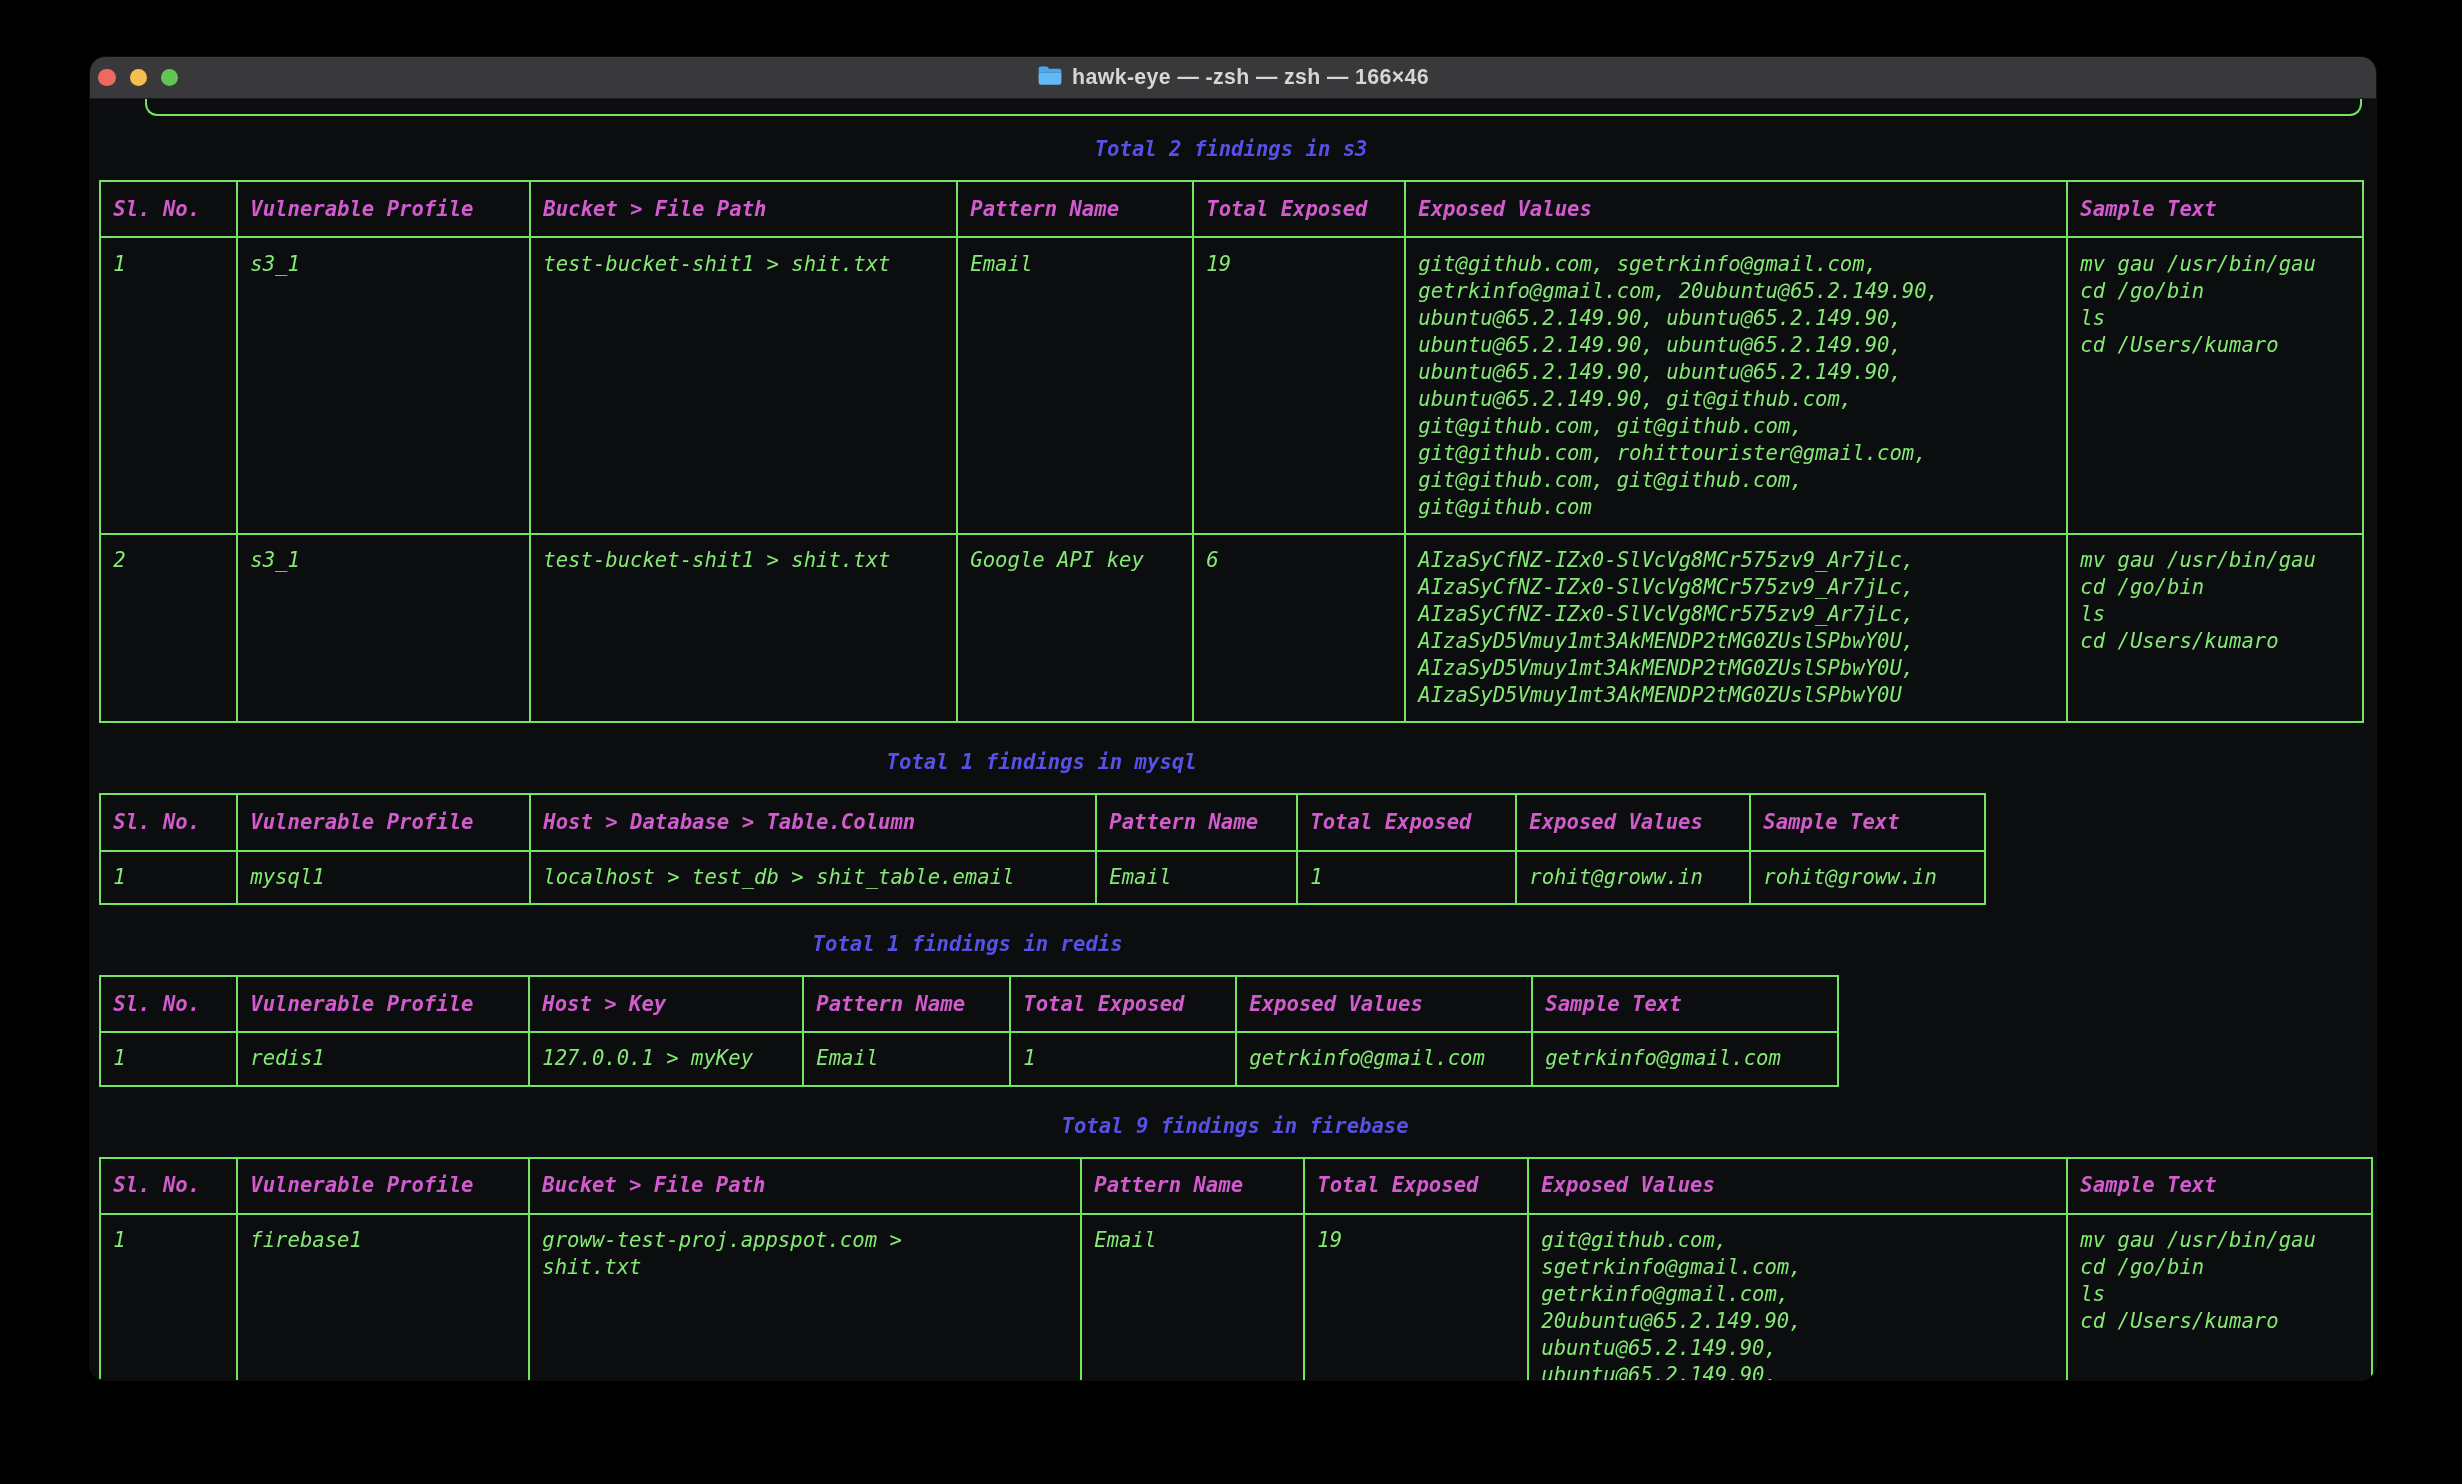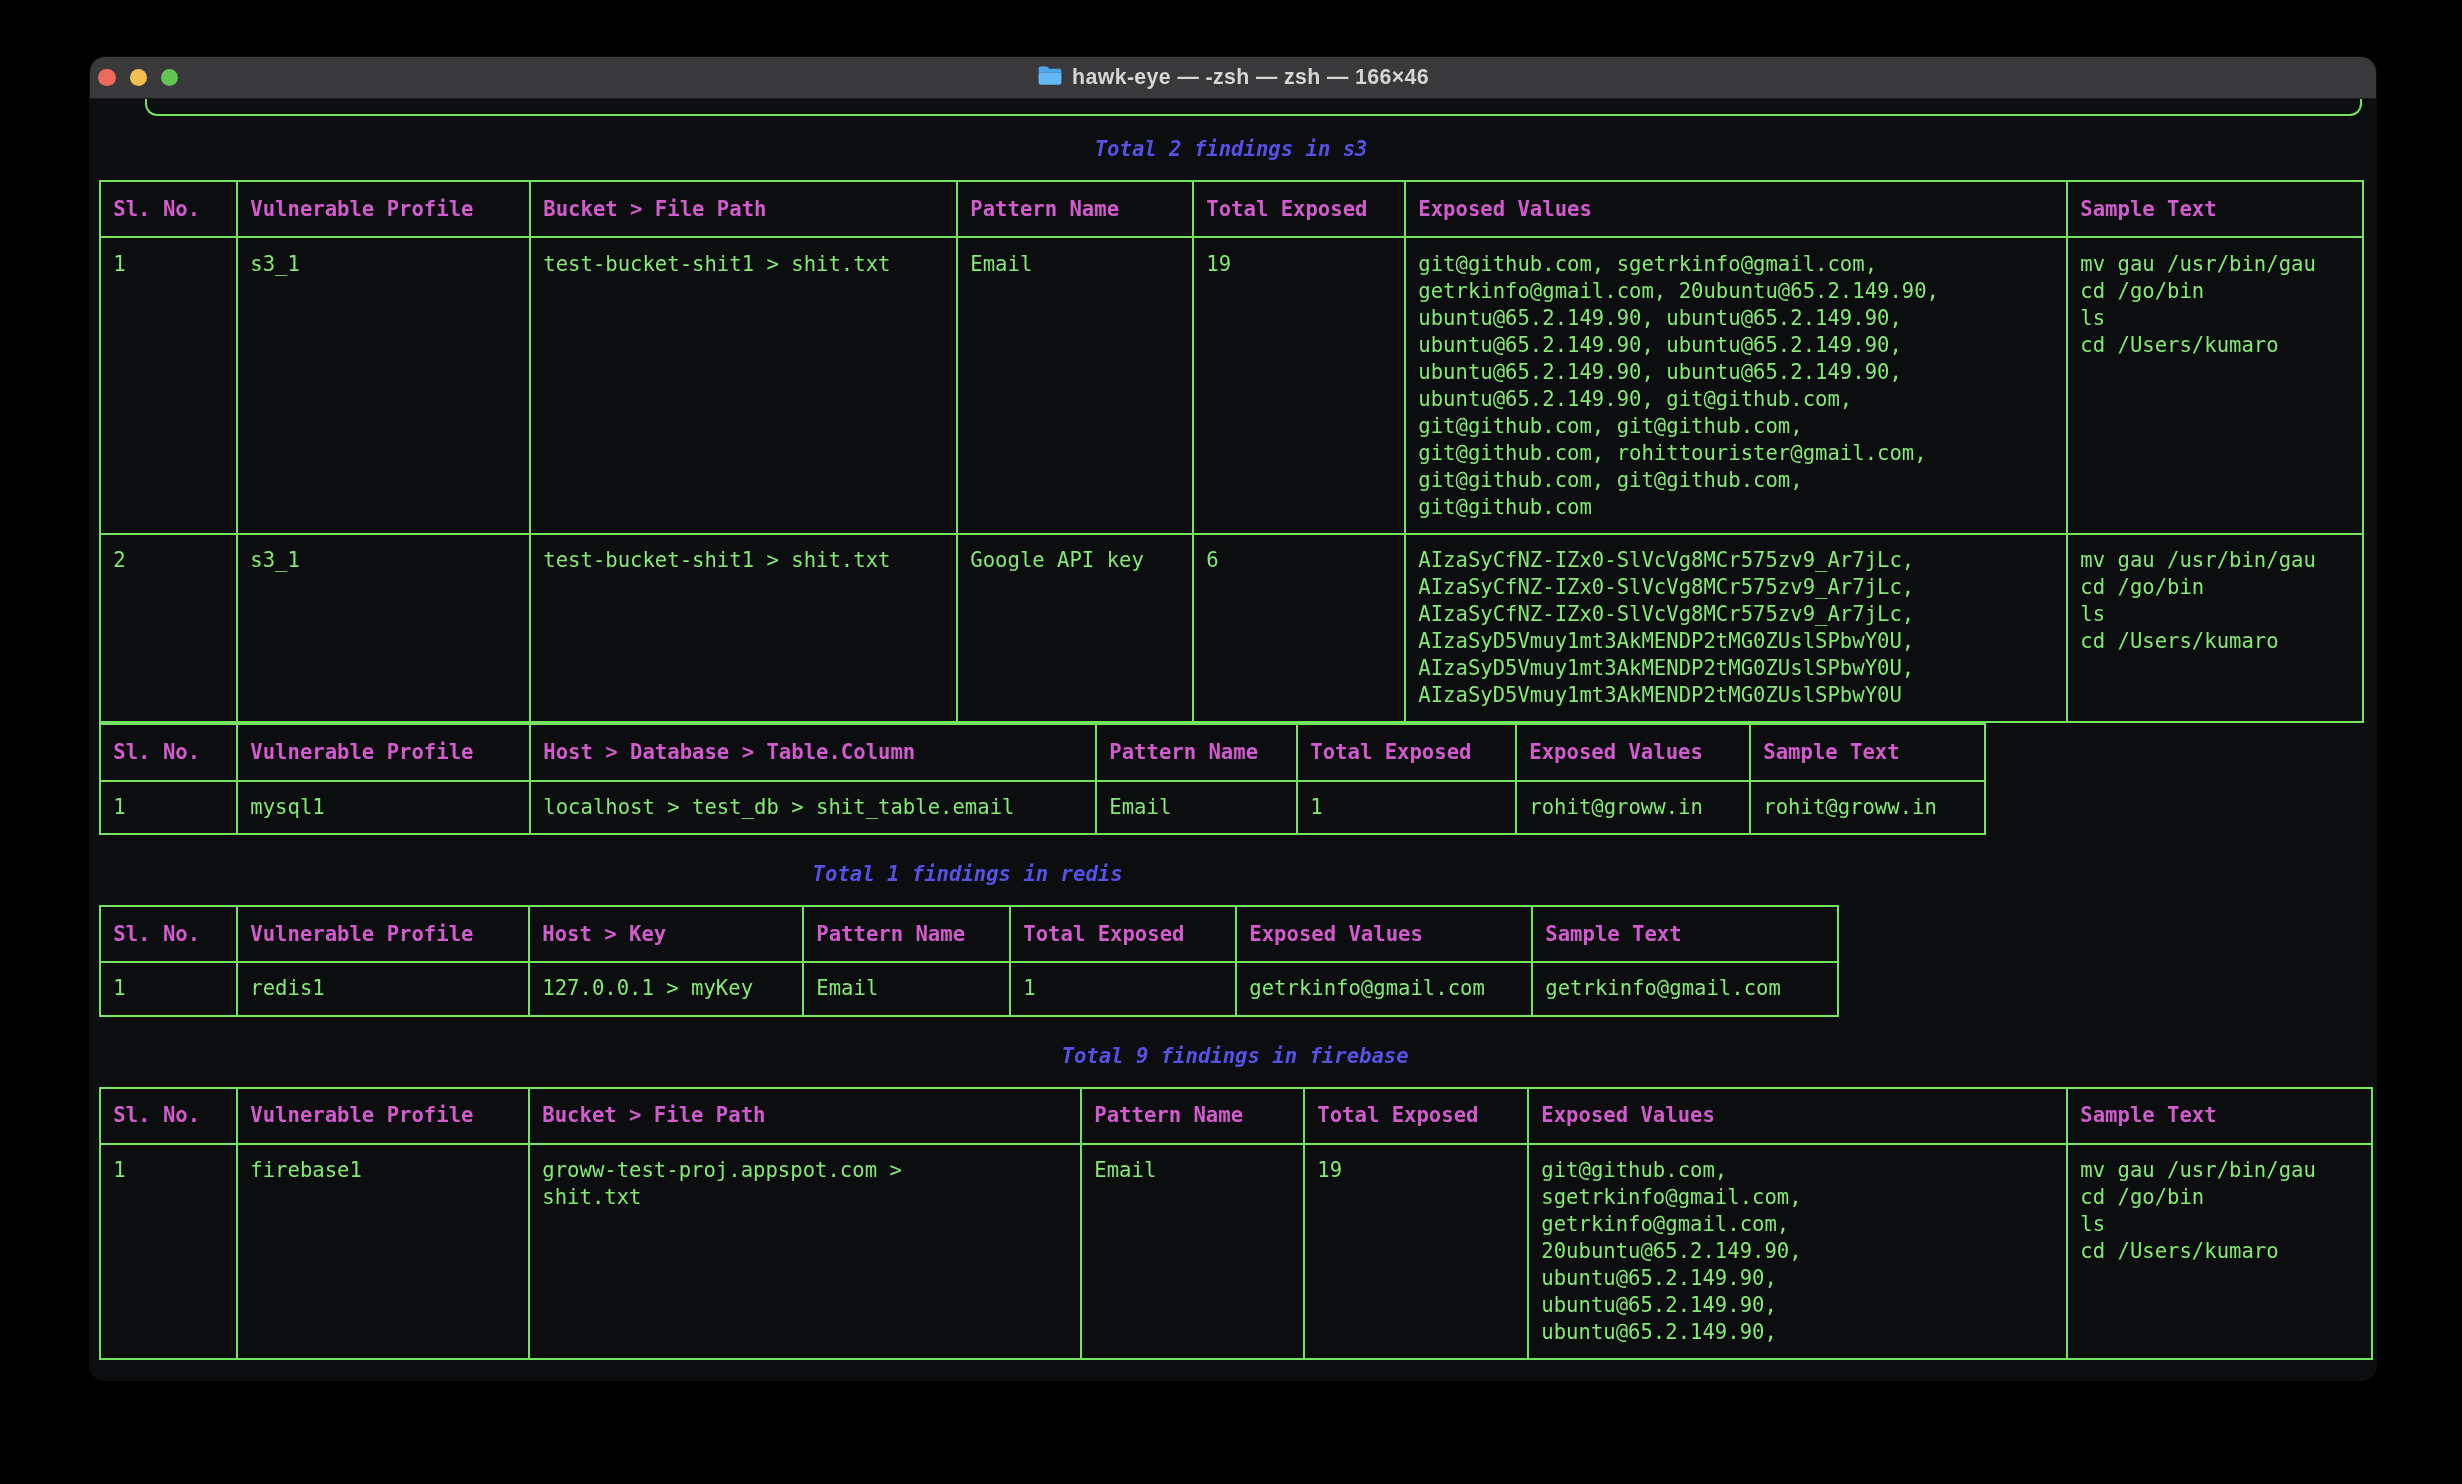--- a/index.html
+++ b/index.html
@@ -33,21 +33,21 @@
           border-right:2.3px solid var(--border-green);
           border-bottom:2.3px solid var(--border-green);
           border-radius:0 0 12.2px 12.2px;}
   .section{margin-left:9.1px;}
   .section-title{font-weight:700;font-style:italic;color:var(--title-blue);
                  text-align:center;margin:26px 0 17px;}
   .section.s3 .section-title{margin-top:20px;width:2264px;}
   .section.mysql .section-title{width:1885px;}
   .section.redis .section-title{width:1737px;}
   .section.firebase .section-title{width:2272px;}
-  table{border-collapse:collapse;table-layout:fixed;}
+  table{border-collapse:collapse;table-layout:fixed;font-style:italic;}
   .section.s3 table{width:2264px;}
   .section.mysql table{width:1885px;}
   .section.redis table{width:1737px;}
   .section.firebase table{width:2272px;}
   th,td{border:2.3px solid var(--border-green);text-align:left;vertical-align:top;
         white-space:pre-wrap;overflow:hidden;}
   th{color:var(--header-magenta);font-weight:700;padding:13.7px 12.2px;}
   td{color:var(--text-green);font-weight:400;padding:12.2px 12.2px;}
   .folder-icon{display:inline-block;}
 </style>
@@ -138,20 +138,21 @@
               <td>mv gau /usr/bin/gau
 cd /go/bin
 ls
 cd /Users/kumaro</td>
             </tr>
           </tbody>
         </table>
       </div>
 
       <div class="section mysql">
+        <div class="section-title">Total 1 findings in mysql</div>
         <table>
           <colgroup>
             <col style="width:137px">
               <col style="width:293px">
               <col style="width:566px">
             <col style="width:201px">
               <col style="width:219px">
               <col style="width:234px">
             <col style="width:235px">
           </colgroup>

